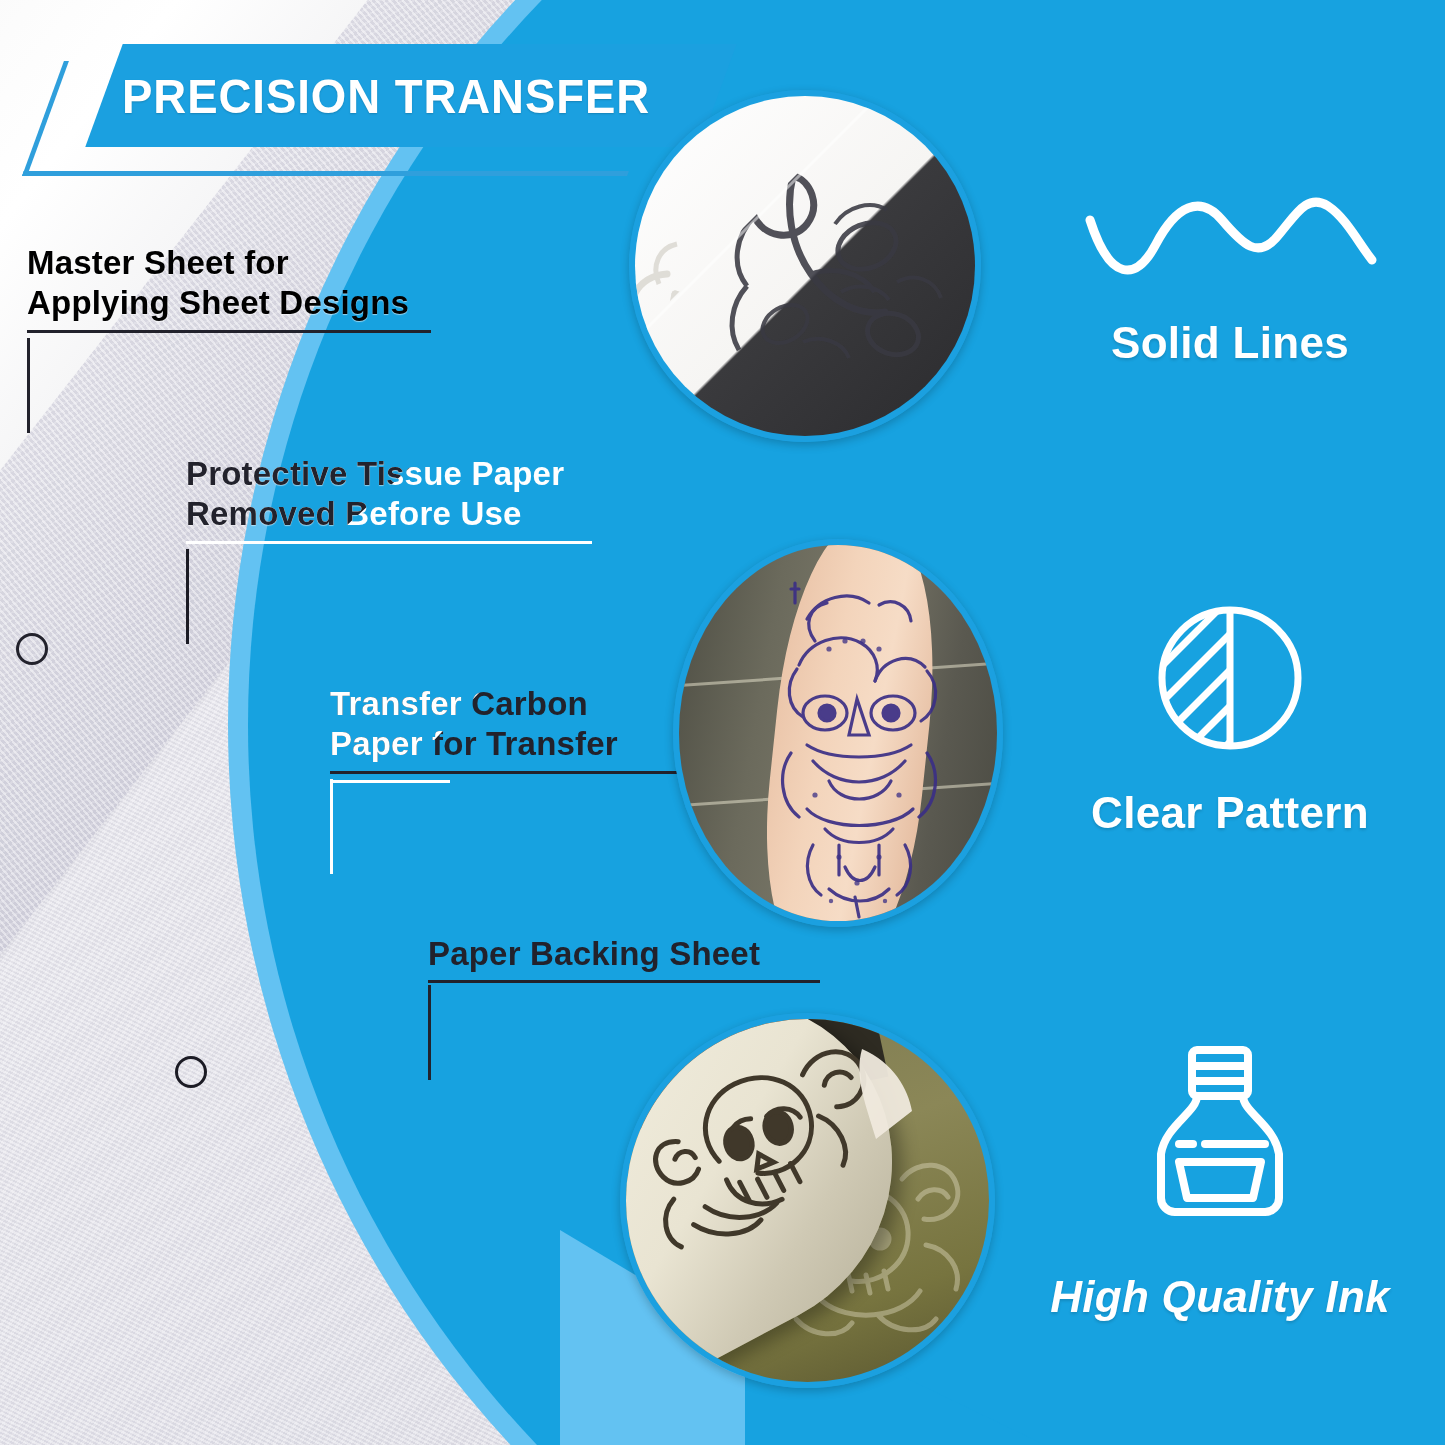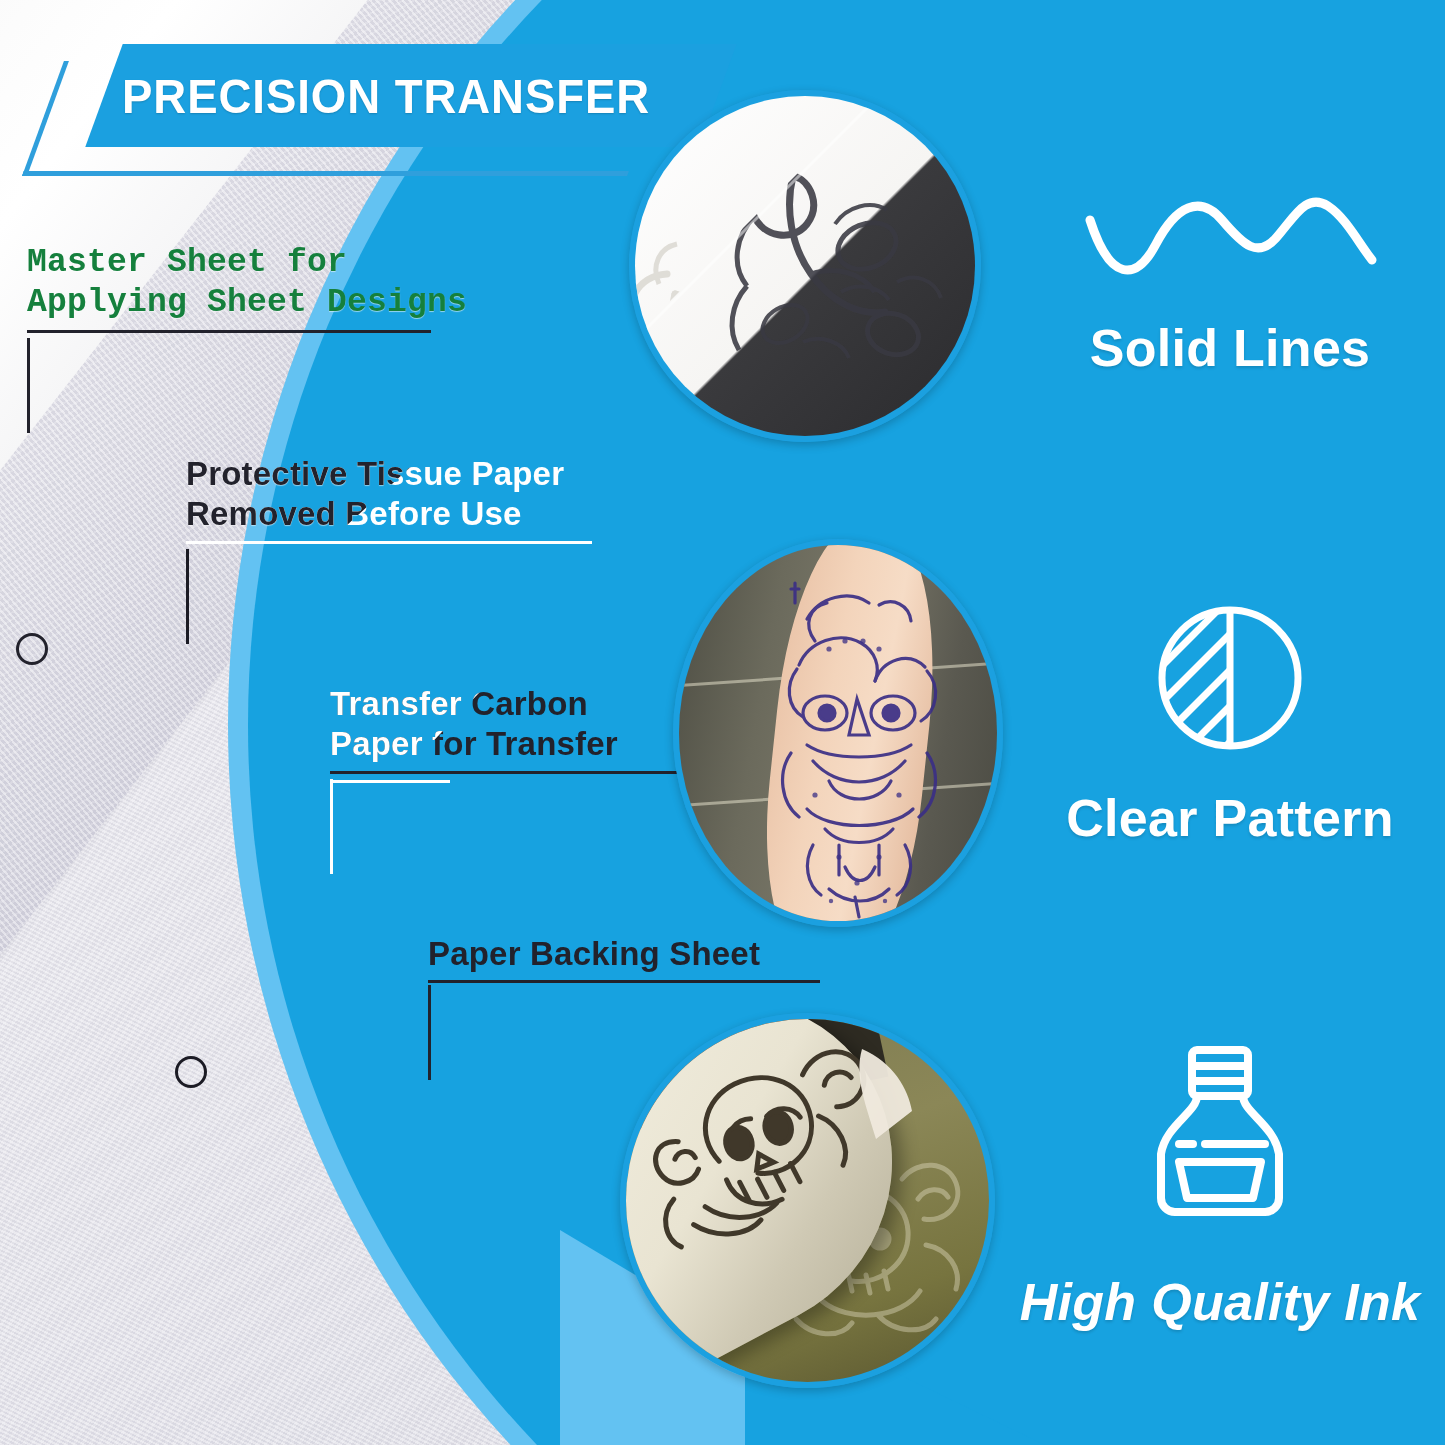--- a/index.html
+++ b/index.html
@@ -143,21 +143,21 @@
   .callout .ctext .l2{display:block;}
   .cul{height:3px;}
   .cleader-v{position:absolute;width:3px;}
   .cdot{
     position:absolute;width:26px;height:26px;border-radius:50%;
     border:3px solid #1b1b24;background:transparent;
   }
 
   
   #co1{left:27px;top:243px;}
-  #co1 .ctext{color:#15803d;text-shadow:0 1px 1px rgba(255,255,255,.55);font-family:Liberation Mono, monospace;}
+  #co1 .ctext{color:#000000;text-shadow:0 1px 1px rgba(255,255,255,.55);}
   #co1 .cul{width:404px;background:#22222c;margin-top:6px;}
   #co1 .cleader-v{left:0px;top:95px;height:95px;background:#22222c;}
   #co1 .cdot{left:-11px;top:390px;border-color:#22222c;}
 
   
   #co2{left:186px;top:454px;}
   #co2 .ctext{color:#ffffff;}
   #co2 .cul{width:406px;background:#ffffff;margin-top:6px;}
   #co2 .cleader-v{left:0px;top:95px;height:95px;background:#1b1b24;}
   #co2 .cdot{left:-11px;top:602px;border-color:#1b1b24;}
@@ -239,21 +239,21 @@
   }
   .p3-art{position:absolute;inset:0;}
   .p3-ghost{position:absolute;inset:0;opacity:.45;}
 
   
   .feature{position:absolute;text-align:center;}
   .feature .ficon{display:block;margin:0 auto;}
   .feature .flabel{
     color:#ffffff;font-weight:700;
     font-family:"Liberation Sans",sans-serif;
-    font-size:52px;letter-spacing:.3px;
+    font-size:44px;letter-spacing:.3px;
     text-shadow:0 2px 3px rgba(0,0,0,.15);
     white-space:nowrap;
   }
   #feat1{left:1040px;top:186px;width:380px;}
   #feat1 .flabel{margin-top:28px;}
   #feat2{left:1040px;top:602px;width:380px;}
   #feat2 .flabel{margin-top:34px;}
   #feat3{left:1005px;top:1036px;width:430px;}
   #feat3 .flabel{margin-top:46px;font-style:italic;}
 </style>

